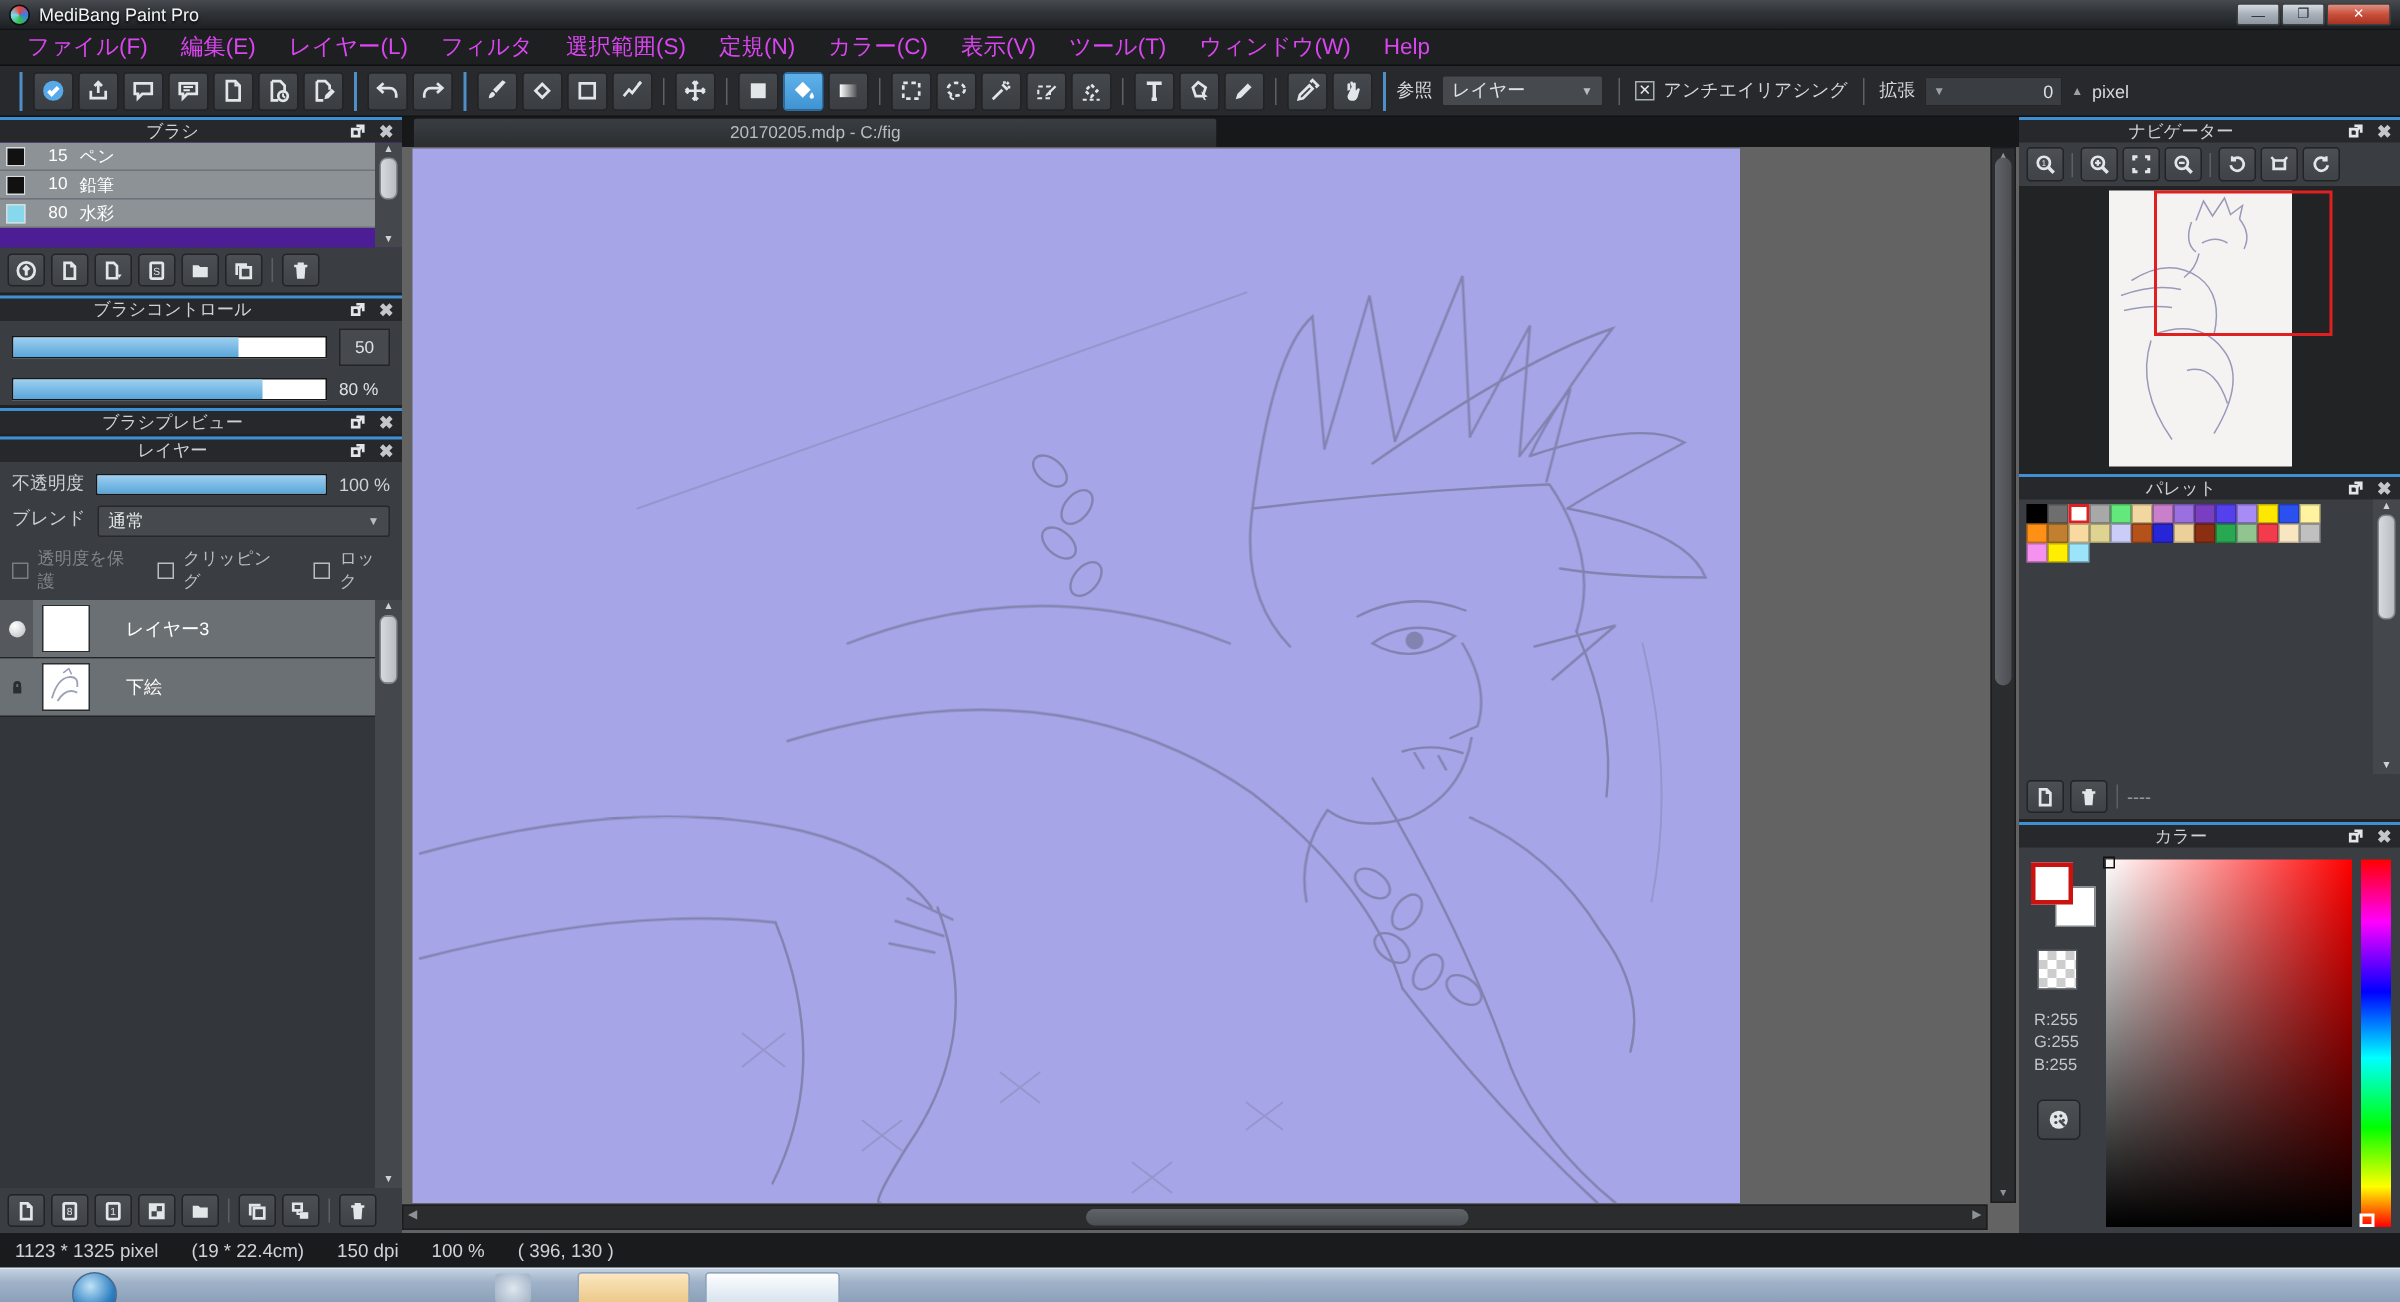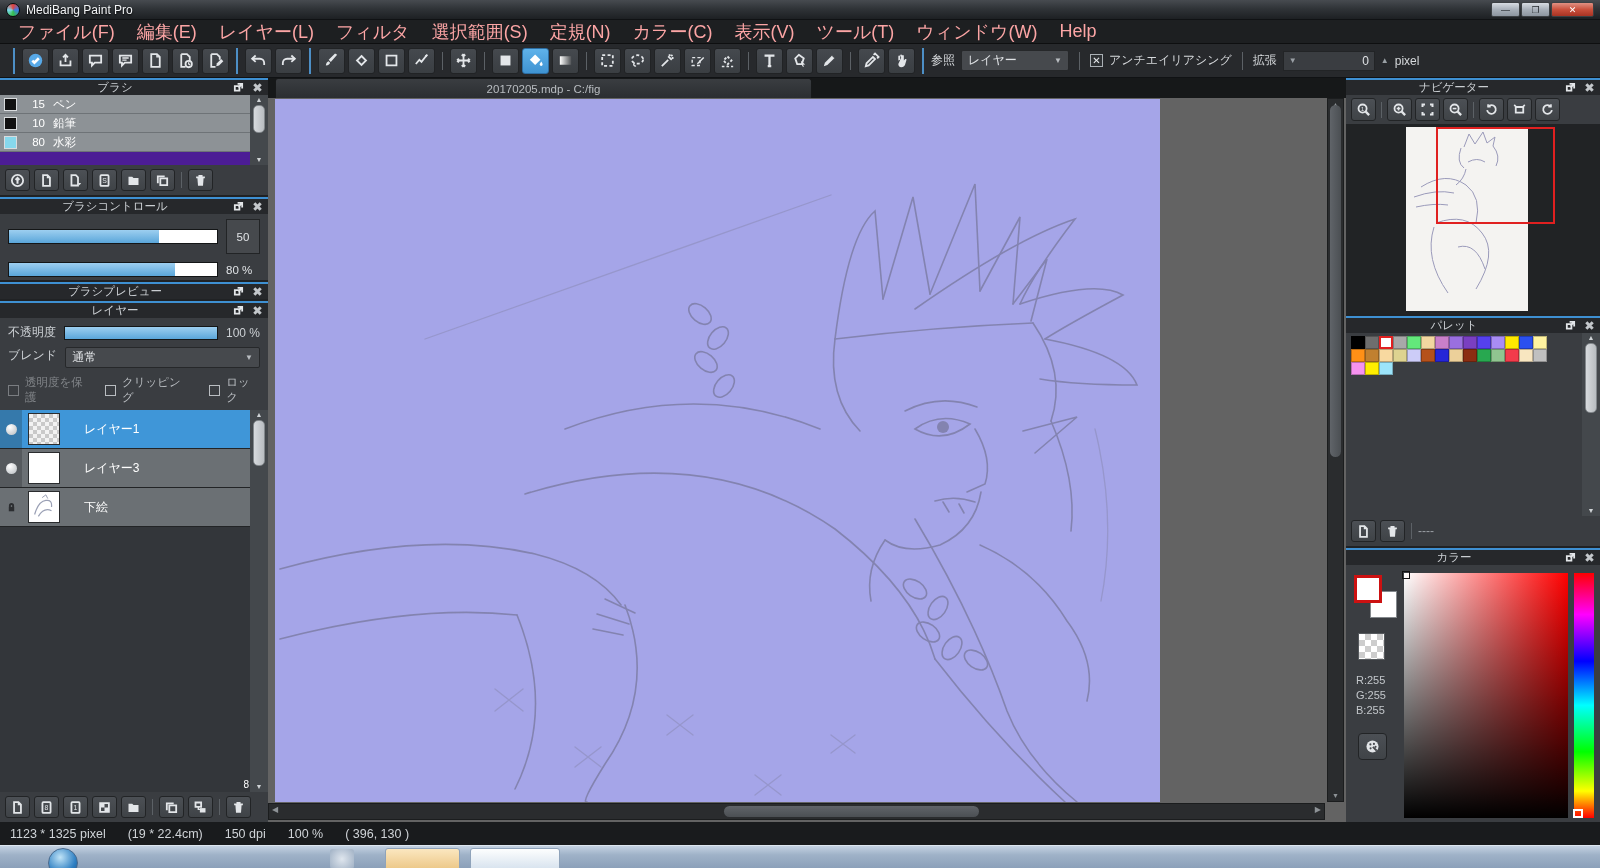--- a/index.html
+++ b/index.html
@@ -9,21 +9,21 @@
   
   .titlebar { height:20px; background:linear-gradient(#474b50,#303438 45%,#1d2023); border-bottom:1px solid #101214; display:flex; align-items:center; padding:0 4px; flex:none; }
   .app-logo { width:14px; height:14px; border-radius:50%; background:conic-gradient(#e8403a,#3a7de8,#35c04a,#7cd9f0,#e8403a); margin:0 6px 0 2px; border:1px solid #0b0d0e; flex:none; }
   .app-title { color:#f2f4f6; font-size:12px; text-shadow:0 1px 2px #000; flex:1; }
   .win-btns { display:flex; gap:1px; margin-right:2px; }
   .win-btn { width:29px; height:15px; border:1px solid #3c4043; border-radius:2px; background:linear-gradient(#d7dce2,#a8b0b9 50%,#8d96a0); display:flex; align-items:center; justify-content:center; font-size:9px; color:#23282d; }
   .win-btn.close { background:linear-gradient(#e09183,#c9503c 50%,#a83323); color:#fff; width:43px; font-weight:bold; }
 
   
   .menubar { height:24px; background:#1d1f21; display:flex; align-items:center; padding:0 8px; gap:2px; flex:none; border-bottom:1px solid #0e0f10; }
-  .menu-item { padding:3px 10px; color:#fca5a5; font-size:18px; white-space:nowrap; }
+  .menu-item { padding:3px 10px; color:#d946ef; font-size:15px; white-space:nowrap; }
 
   
   .toolbar { height:34px; background:#27292c; display:flex; align-items:center; padding:0 6px; flex:none; border-bottom:1px solid #101214; }
   .tgroup { display:flex; align-items:center; gap:3px; }
   .tbtn { width:27px; height:26px; background:linear-gradient(#45494e,#3a3e42); border:1px solid #212325; border-radius:3px; display:flex; align-items:center; justify-content:center; flex:none; }
   .tbtn svg { width:17px; height:17px; }
   .tbtn.active { background:linear-gradient(#5fb2ea,#3f93d2); border-color:#2d6ea3; }
   .tsep-blue { width:2px; height:26px; background:#4d8fc6; margin:0 7px; flex:none; }
   .tsep { width:1px; height:18px; background:#5c6166; margin:0 4px; flex:none; }
   .topt { display:flex; align-items:center; gap:6px; color:#d6d9dc; font-size:12px; }
@@ -56,21 +56,21 @@
   .brush-size { width:20px; color:#fff; font-size:11.5px; text-align:right; }
   .brush-name { color:#fff; font-size:11.5px; }
   .vscroll { position:absolute; right:0; top:0; bottom:0; width:18px; background:#44484c; display:flex; flex-direction:column; align-items:center; }
   .vscroll .arr { font-size:7px; color:#cfd3d6; height:10px; line-height:10px; }
   .vscroll .thumb { width:12px; background:linear-gradient(90deg,#d7dadd,#b9bdc1); border-radius:5px; border:1px solid #83888c; }
 
   
   .bc-row { display:flex; align-items:center; padding:5px 8px 3px 8px; gap:8px; }
   .slider { height:15px; background:#fff; border:1px solid #141617; position:relative; flex:1; }
   .slider .fill { position:absolute; left:0; top:0; bottom:0; background:linear-gradient(#9dcff0,#5aa6da); }
-  .valbox { width:34px; height:35px; background:#46494d; border:1px solid #222426; color:#e0e3e6; display:flex; align-items:center; justify-content:center; font-size:11.5px; flex:none; }
+  .valbox { width:34px; height:25px; background:#46494d; border:1px solid #222426; color:#e0e3e6; display:flex; align-items:center; justify-content:center; font-size:11.5px; flex:none; }
   .valtext { width:34px; font-size:11.5px; color:#dfe2e5; flex:none; }
   .bc-list { margin:4px 6px 6px 6px; background:#35383c; border:1px solid #26282a; height:62px; position:relative; overflow:hidden; }
   .bc-item { height:21px; display:flex; align-items:center; padding:0 8px; color:#cdd1d5; font-size:11.5px; width:228px; }
   .bc-item .lbl { width:86px; }
   .mini-track { flex:1; height:7px; background:#26282b; border-radius:4px; position:relative; margin-right:8px; }
   .mini-knob { position:absolute; top:-4px; width:15px; height:15px; border-radius:50%; background:radial-gradient(circle at 35% 30%,#d9dcde,#9aa0a5); }
   .cbx { width:12px; height:12px; border:1px solid #c3c7cb; background:transparent; margin-left:58px; }
 
   
   .bp-area { height:40px; margin:0; position:relative; background:conic-gradient(#cfcfcf 25%,#fff 0 50%,#cfcfcf 0 75%,#fff 0); background-size:12px 12px; overflow:hidden; flex:none; }
@@ -532,31 +532,20 @@
         </div>
         <div class="ly-checks">
           <span class="sm-cbx" style="opacity:.5"></span>
           <span style="opacity:.55">透明度を保護</span>
           <span class="sm-cbx" style="margin-left:8px"></span>
           <span>クリッピング</span>
           <span class="sm-cbx" style="margin-left:14px"></span>
           <span>ロック</span>
         </div>
         <div class="layer-list">
-          <div class="layer-row selected">
-            <div class="eye-col">
-                <span class="eye-dot"></span>
-              </div>
-            <div class="ly-thumb checker"></div>
-            <div class="ly-name">レイヤー1</div>
-            <div class="ly-badge">
-                <span>8</span>
-                <span class="sq"></span>
-              </div>
-          </div>
           <div class="layer-row">
             <div class="eye-col">
                 <span class="eye-dot"></span>
               </div>
             <div class="ly-thumb"></div>
             <div class="ly-name">レイヤー3</div>
           </div>
           <div class="layer-row">
             <div class="eye-col" style="background:transparent">
               <span class="lock-glyph">

